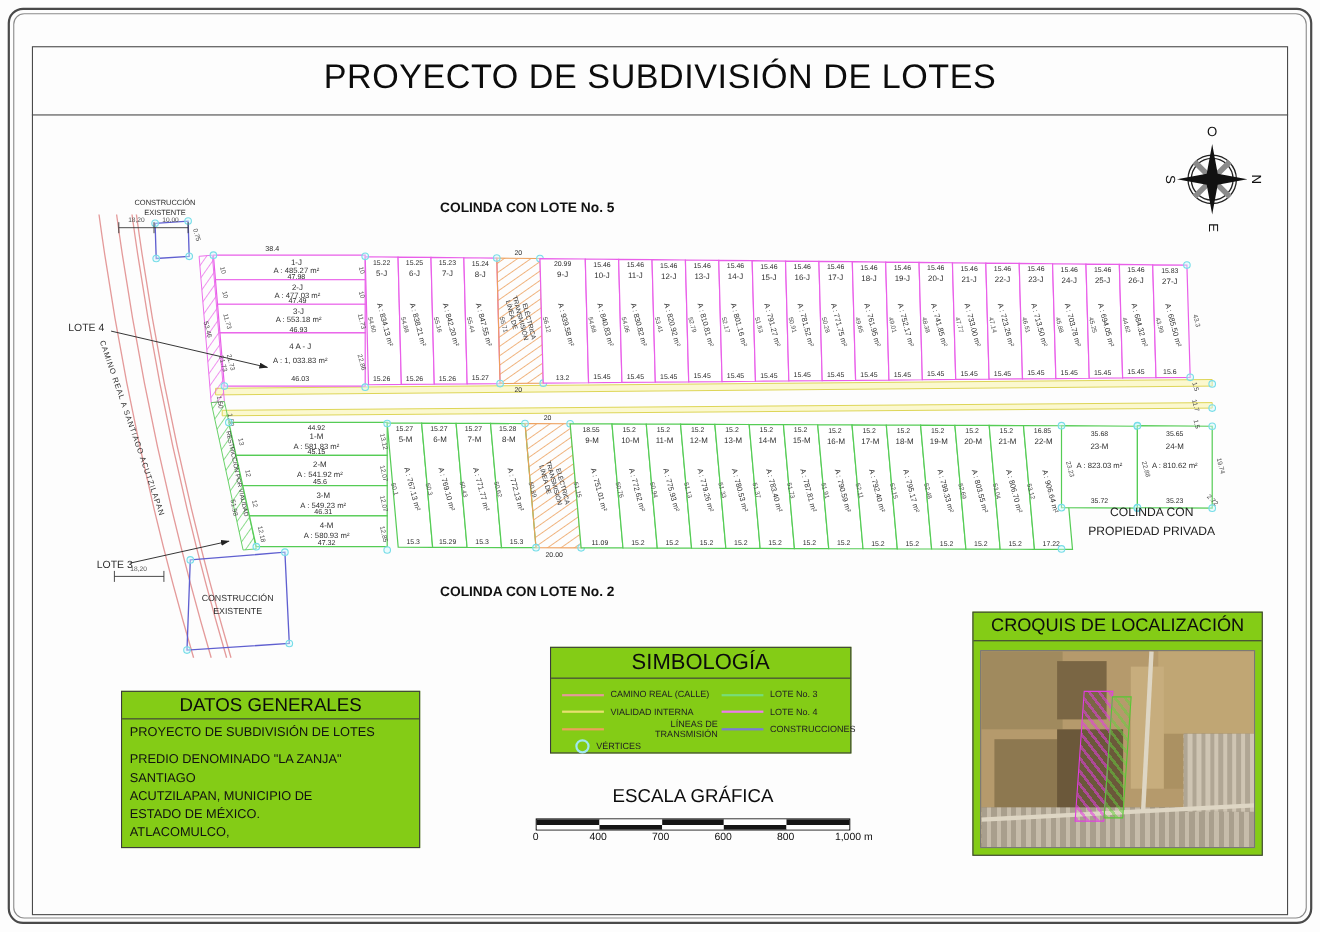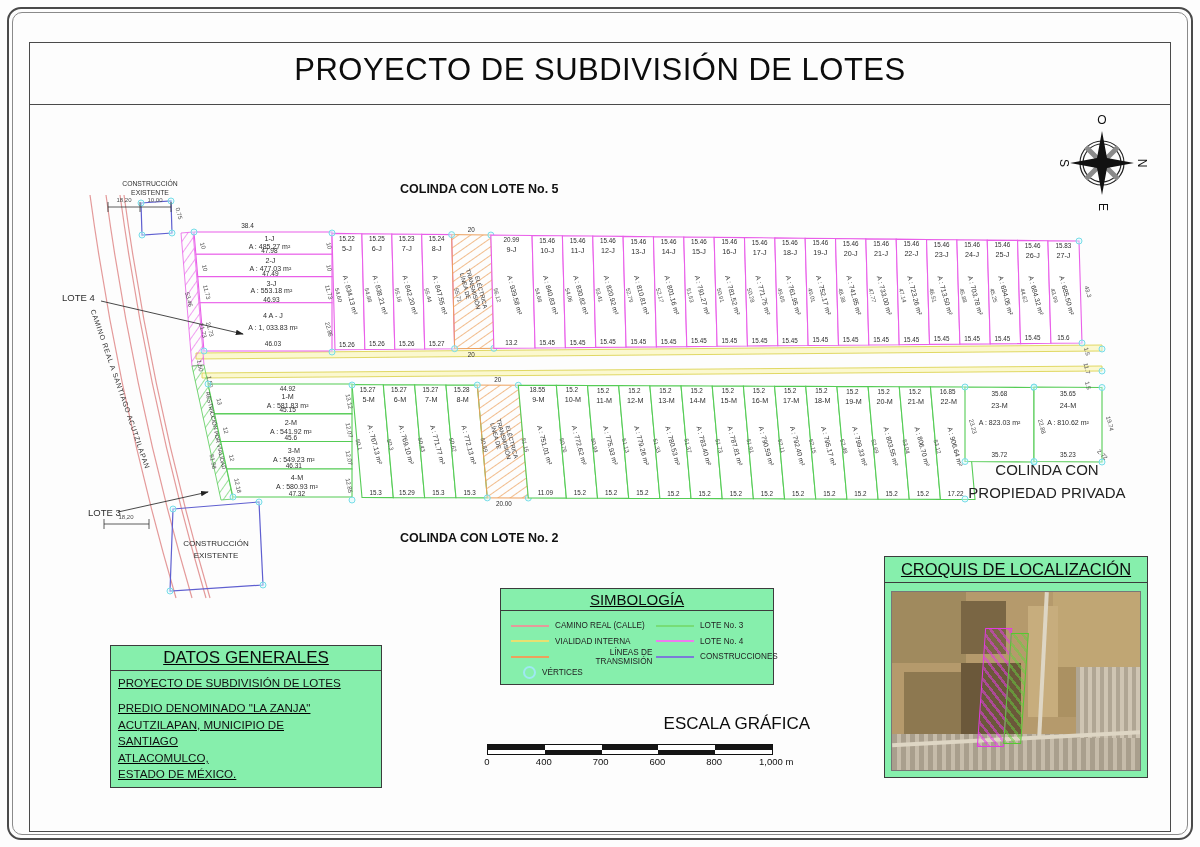--- a/index.html
+++ b/index.html
@@ -7,35 +7,35 @@
   .f-outer{position:absolute;left:7px;top:7px;right:7px;bottom:7px;border:2.5px solid #4a4a4a;border-radius:14px;}
   .f-outer2{position:absolute;left:12px;top:12px;right:12px;bottom:12px;border:1px solid #8a8a8a;border-radius:10px;}
   .f-inner{position:absolute;left:29px;top:42px;right:29px;bottom:15px;border:1.5px solid #4a4a4a;}
   .t-sep{position:absolute;left:29px;right:29px;top:104px;border-top:1.5px solid #4a4a4a;}
   .main-title{position:absolute;top:52px;left:0;right:0;text-align:center;font-size:31px;letter-spacing:.5px;color:#0c0c0c;}
   svg text{font-family:"Liberation Sans",sans-serif;}
   #plan-svg{position:absolute;left:0;top:0;}
   .colinda{position:absolute;font-weight:bold;font-size:12.5px;text-align:left;color:#111;}
   .colinda-top{left:400px;top:182px;width:440px;}
   .colinda-bottom{left:400px;top:531px;width:440px;}
-  .colinda-r{position:absolute;left:962px;top:458px;width:170px;font-size:15px;text-align:center;line-height:1.55;color:#222;}
-  .box{position:absolute;border:1.5px solid #3c3c3c;background:#86efac;text-decoration:underline;}
+  .colinda-r{position:absolute;left:962px;top:458px;width:170px;font-size:11px;text-align:center;line-height:1.55;color:#222;}
+  .box{position:absolute;border:1.5px solid #3c3c3c;background:#84cc16;}
   .box-title{border-bottom:1.5px solid #3c3c3c;text-align:center;font-size:17px;padding:2px 0;color:#0c0c0c;}
-  .datos{left:110px;top:645px;width:270px;height:141px;}
+  .datos{left:110px;top:628px;width:270px;height:141px;}
   .datos-body{padding:4px 7px;font-size:11.6px;line-height:1.42;color:#111;}
   .datos-body div{min-height:9px;}
   .simb{left:500px;top:588px;width:272px;height:95px;}
-  .simb .box-title{font-size:15px;}
+  .simb .box-title{font-size:20px;}
   .leg-wrap{position:relative;padding:7px 8px 0 8px;font-size:8.2px;color:#222;}
   .leg-col{position:absolute;top:7px;left:10px;width:52%;text-align:right;}
   .leg-col2{left:57%;width:43%;}
   .leg-item{display:flex;align-items:center;height:15.5px;gap:6px;}
   .leg-line{width:38px;height:2px;display:inline-block;flex:none;}
   .leg-circle{width:9px;height:9px;border-radius:50%;display:inline-block;border:2px solid #9fe8f2;flex:none;margin-left:12px;}
-  .escala-title{position:absolute;left:450px;top:714px;width:360px;text-align:right;font-size:17px;color:#0c0c0c;}
+  .escala-title{position:absolute;left:450px;top:714px;width:360px;text-align:center;font-size:17px;color:#0c0c0c;}
   .scalebar{position:absolute;left:487px;top:744px;width:284px;height:9px;border:1px solid #111;background:#fff;}
   .sb-row{display:flex;height:50%;}
   .sb-row span{flex:1;}
   .bk{background:#151515;}.wt{background:#fff;}
   .sb-ticks{position:absolute;left:487px;top:756px;width:284px;font-size:9.5px;color:#111;}
   .sb-ticks span{position:absolute;transform:translateX(-50%);white-space:nowrap;}
   .croquis{left:884px;top:556px;width:262px;height:220px;}
   .croquis .box-title{font-size:16.5px;padding:3px 0;}
   .aerial{position:absolute;left:6px;top:34px;right:6px;bottom:6px;border:1px solid #777;overflow:hidden;background:#b59a6c;}
   .aerial div{position:absolute;}
@@ -502,24 +502,24 @@
   <text x="46" y="100" text-anchor="middle" font-size="12" fill="#111" transform="rotate(90 46 97)">E</text>
   <text x="7" y="56" text-anchor="middle" font-size="12" fill="#111" transform="rotate(90 7 53)">S</text>
 </svg>
 
 <div class="box datos">
   <div class="box-title">DATOS GENERALES</div>
   <div class="datos-body">
     <div>PROYECTO DE SUBDIVISIÓN DE LOTES</div>
     <div></div>
     <div>PREDIO DENOMINADO "LA ZANJA"</div>
+    <div>SANTIAGO</div>
     <div>ACUTZILAPAN, MUNICIPIO DE</div>
-    <div>SANTIAGO</div>
+    <div>ESTADO DE MÉXICO.</div>
     <div>ATLACOMULCO,</div>
-    <div>ESTADO DE MÉXICO.</div>
   </div>
 </div>
 
 <div class="box simb">
   <div class="box-title">SIMBOLOGÍA</div>
   <div class="leg-wrap">
     <div class="leg-col">
       <div class="leg-item">
         <span class="leg-line" style="background: rgb(228, 154, 154);"></span>
         <span>CAMINO REAL (CALLE)</span>

